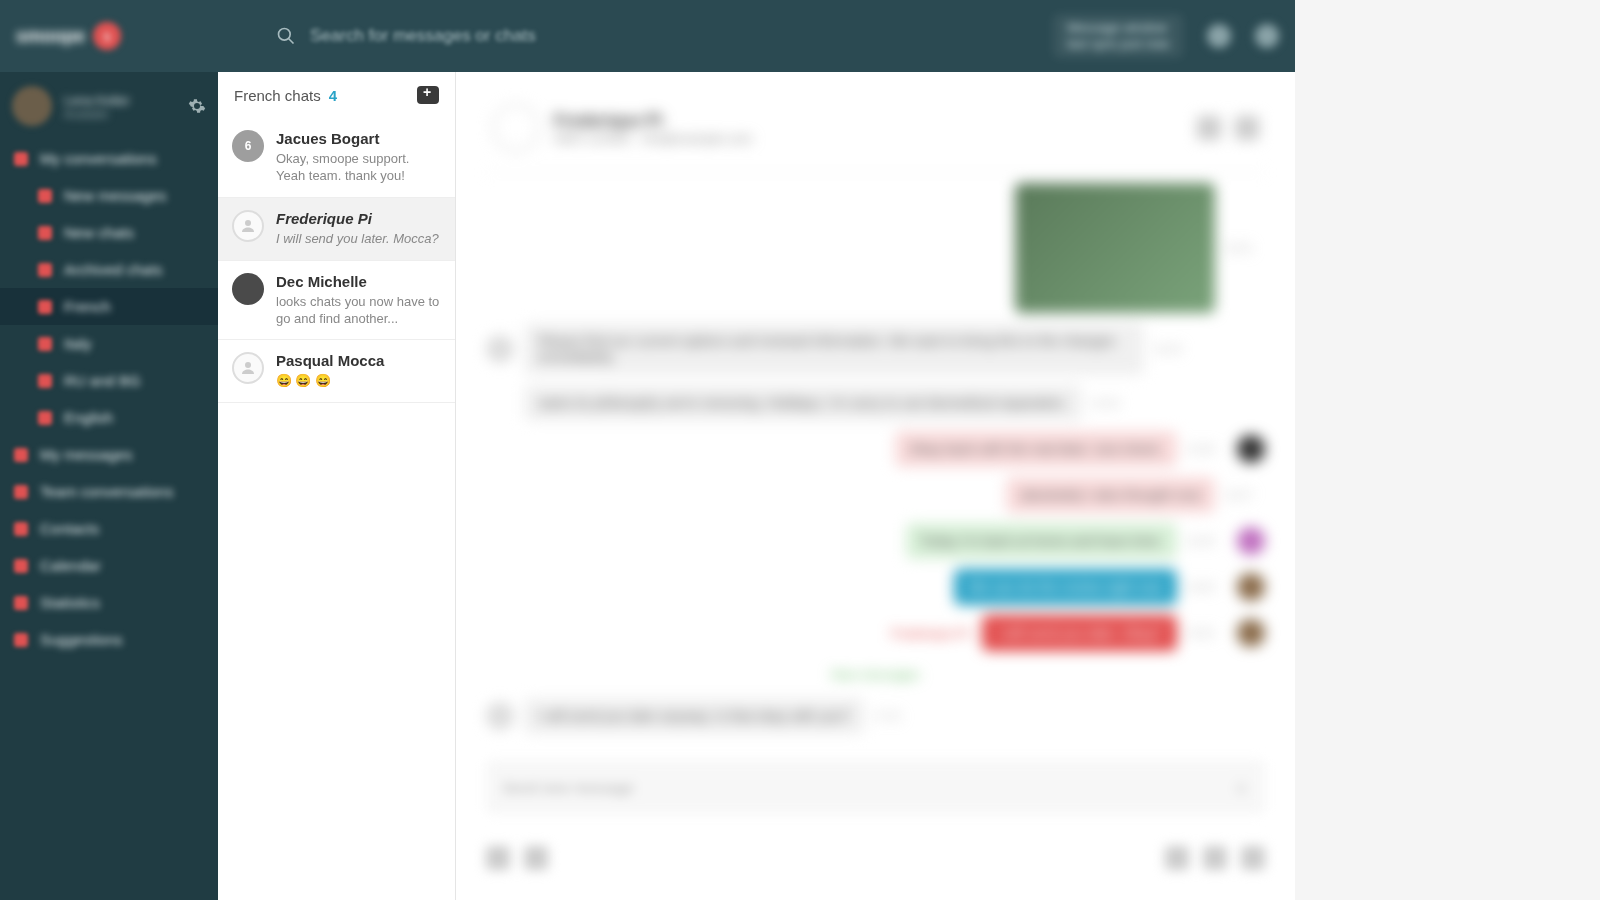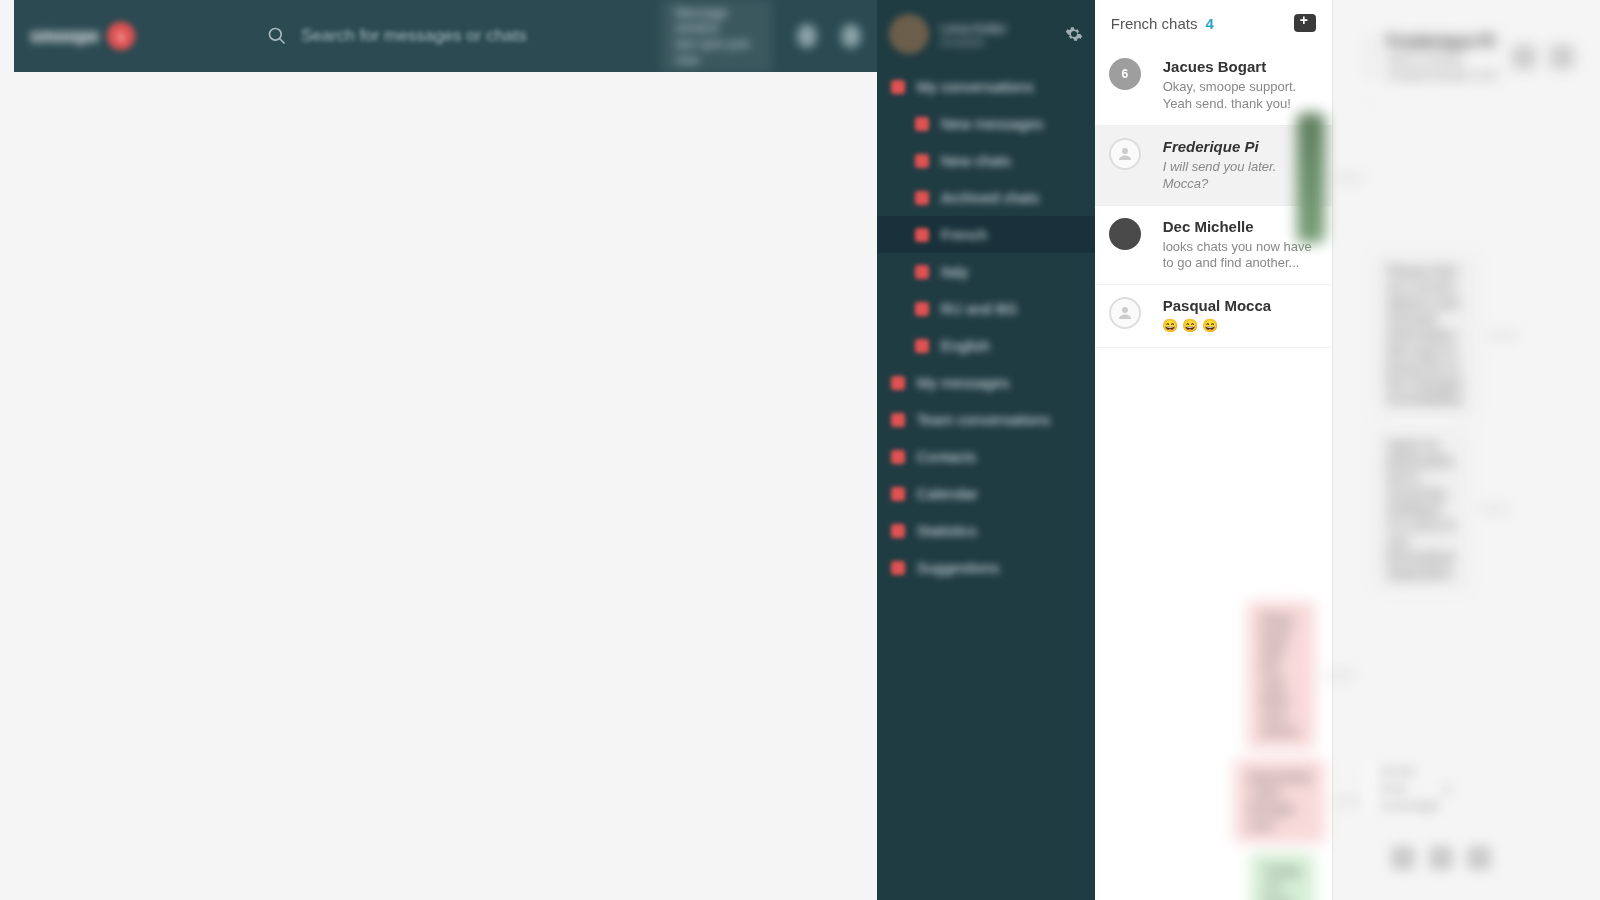--- a/index.html
+++ b/index.html
@@ -1,17 +1,17 @@
 <!DOCTYPE html>
 <html><head>
 <meta charset="utf-8">
 <style>
   * { box-sizing: border-box; margin: 0; padding: 0; }
   html, body { width: 1600px; height: 900px; font-family: -apple-system, Helvetica, Arial, sans-serif; overflow: hidden; background:#f5f5f5; }
-  .app { width:1295px; height:900px; display:flex; flex-direction:row;padding-left:14px; }
+  .app { width:1295px; height:900px; display:flex; flex-direction:column; }
   
   .topbar { height:72px; background:#2b4a52; display:flex; align-items:center; padding:0 16px; color:#fff; }
   .logo { display:flex; align-items:center; gap:8px; width:200px;}
   .logo-text { font-weight:700; font-size:18px; color:#fff; filter:blur(4px);}
   .logo-badge { width:28px; height:28px; border-radius:50%; background:#e05252; display:flex; align-items:center; justify-content:center; color:#fff; font-size:14px; filter:blur(3px);}
   .search { flex:0 0 auto; margin-left:60px; display:flex; align-items:center; gap:14px; color:#b7c5c8;}
   .search input { background:transparent; border:none; outline:none; color:#d8e2e4; font-size:17px; width:360px; filter:blur(2px);}
   .search input::placeholder { color:#a7bbbf; }
   .top-right { margin-left:auto; display:flex; align-items:center; gap:24px; filter:blur(5px);}
   .top-pill { background:rgba(255,255,255,.08); border-radius:6px; padding:6px 14px; font-size:13px; color:#cfe0e3; line-height:1.2;}
@@ -35,21 +35,21 @@
   .list-header { display:flex; align-items:center; padding:14px 16px; color:#555; font-size:15px;}
   .list-header .count { color:#2aa3c7; font-weight:600; margin-left:8px;}
   .list-header .addbtn { margin-left:auto; width:22px; height:18px; background:#3a3a3a; border-radius:4px; position:relative;}
   .list-header .addbtn::after { content:"+"; color:#fff; position:absolute; top:-2px; left:6px; font-size:14px; font-weight:700;}
   .chatitem { display:flex; gap:12px; padding:12px 14px; border-bottom:1px solid #eee; cursor:pointer;}
   .chatitem.sel { background:#f2f2f2;font-style:italic;}
   .ci-avatar { width:32px; height:32px; border-radius:50%; background:#ccc; flex-shrink:0; display:flex; align-items:center; justify-content:center; font-size:12px; color:#888;}
   .ci-avatar.num { background:#9e9e9e; color:#fff; font-weight:600;}
   .ci-avatar.user { background:#4a4a4a;}
   .ci-avlight { border:2px solid #ddd; background:#fafafa;}
-  .ci-body { flex:1; min-width:0;margin-left:10px;}
+  .ci-body { flex:1; min-width:0;}
   .ci-name { font-size:15px; color:#333; font-weight:600; margin-bottom:4px;}
   .ci-text { font-size:13px; color:#888; line-height:1.3;}
   
   .convo { flex:1; background:#fff; position:relative;}
   .convo-blur { position:absolute; inset:0; filter:blur(7px); padding:20px 30px;}
   .convo-header { display:flex; align-items:center; gap:14px; padding:12px 6px 20px; border-bottom:1px solid #eee;}
   .ch-avatar { width:48px; height:48px; border-radius:50%; border:2px solid #ddd;}
   .ch-name { font-size:17px; font-weight:600; color:#333;}
   .ch-meta { font-size:13px; color:#888;}
   .ch-right { margin-left:auto; display:flex; gap:14px;}
@@ -177,21 +177,21 @@
       <div class="list-header">
         <span>French chats</span>
         <span class="count">4</span>
         <span class="addbtn"></span>
       </div>
 
       <div class="chatitem">
         <div class="ci-avatar num">6</div>
         <div class="ci-body">
           <div class="ci-name">Jacues Bogart</div>
-          <div class="ci-text">Okay, smoope support. Yeah send. thank you!</div>
+          <div class="ci-text">Okay, smoope support. Yeah team. thank you!</div>
         </div>
       </div>
 
       <div class="chatitem sel">
         <div class="ci-avatar ci-avlight">
           <svg width="18" height="18" viewBox="0 0 24 24" fill="#ccc">
               <circle cx="12" cy="8" r="4"></circle>
               <path d="M4 20c0-4 4-6 8-6s8 2 8 6"></path>
             </svg>
         </div>

